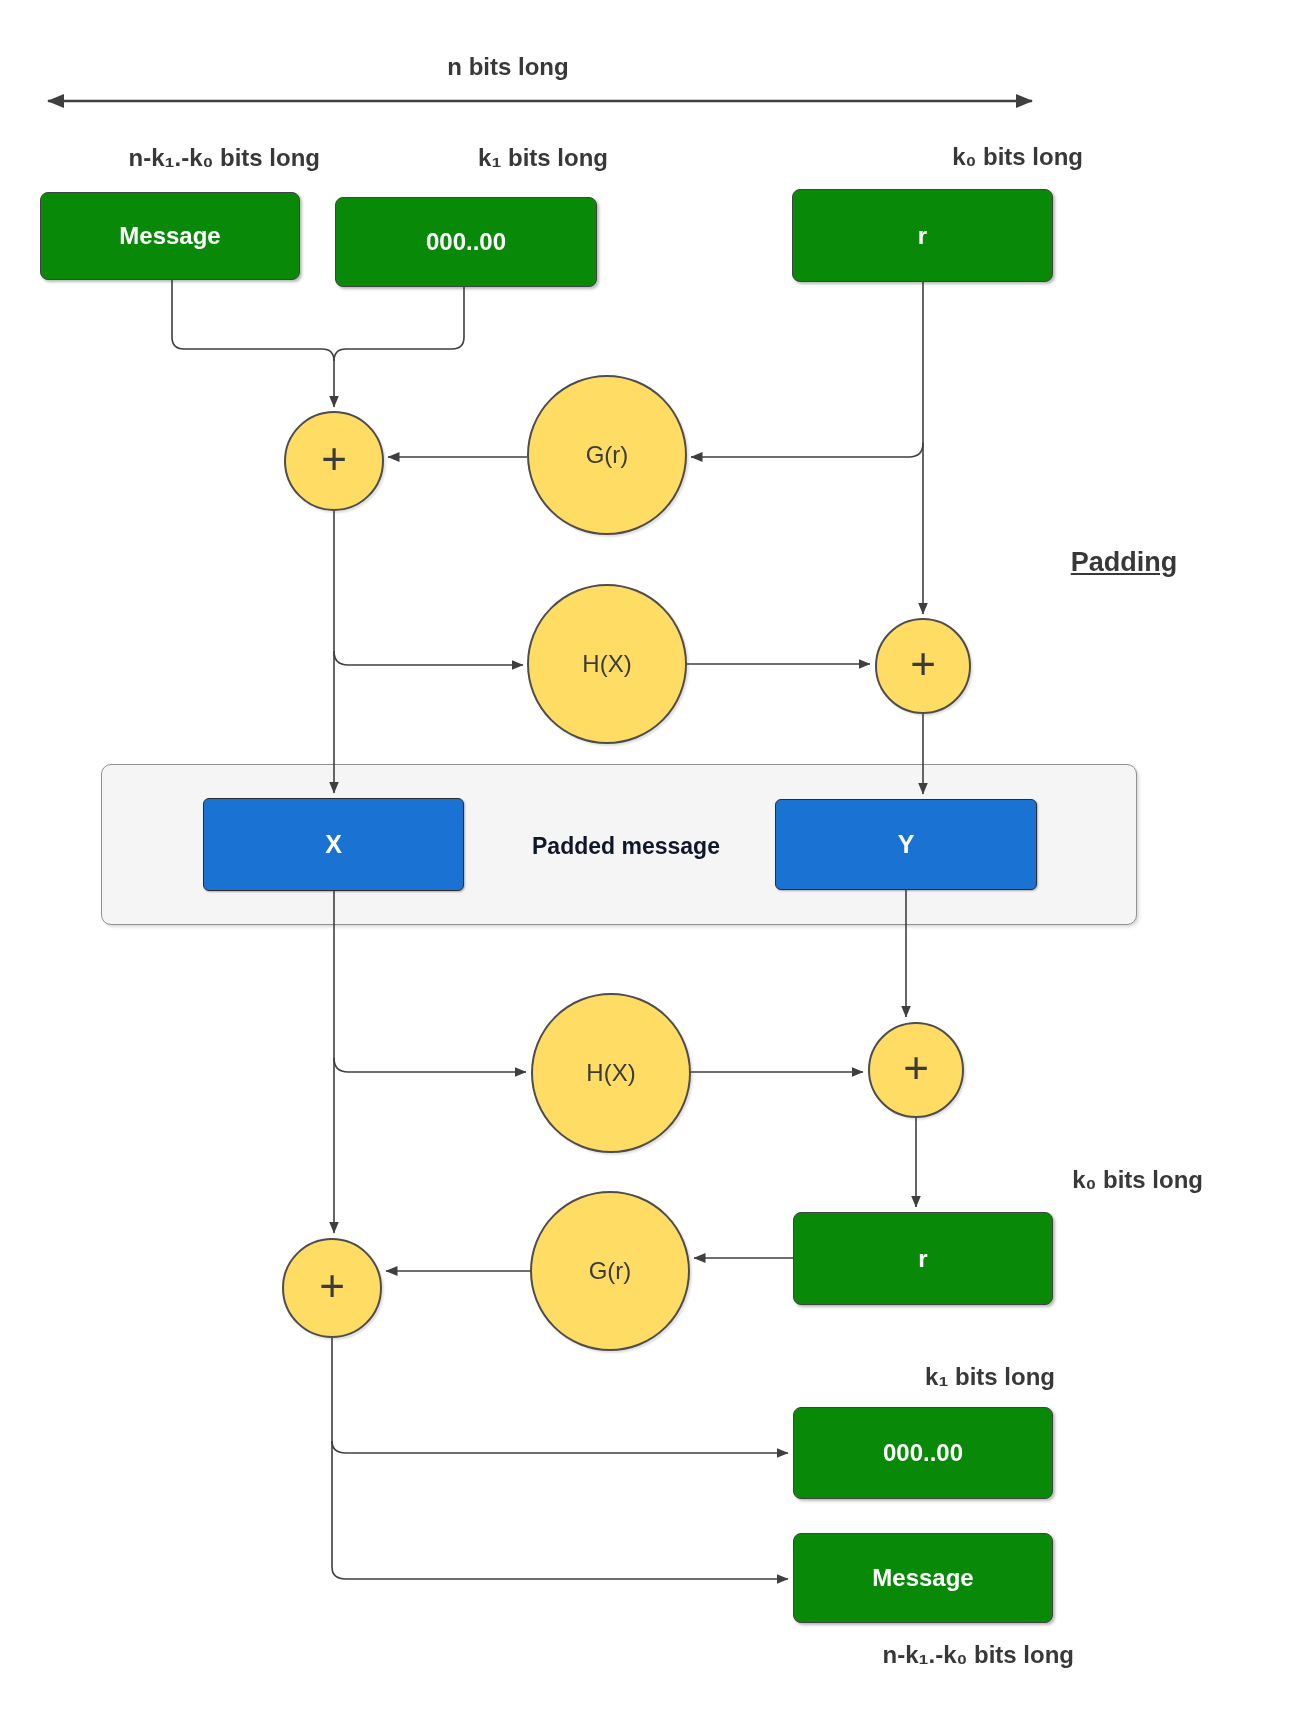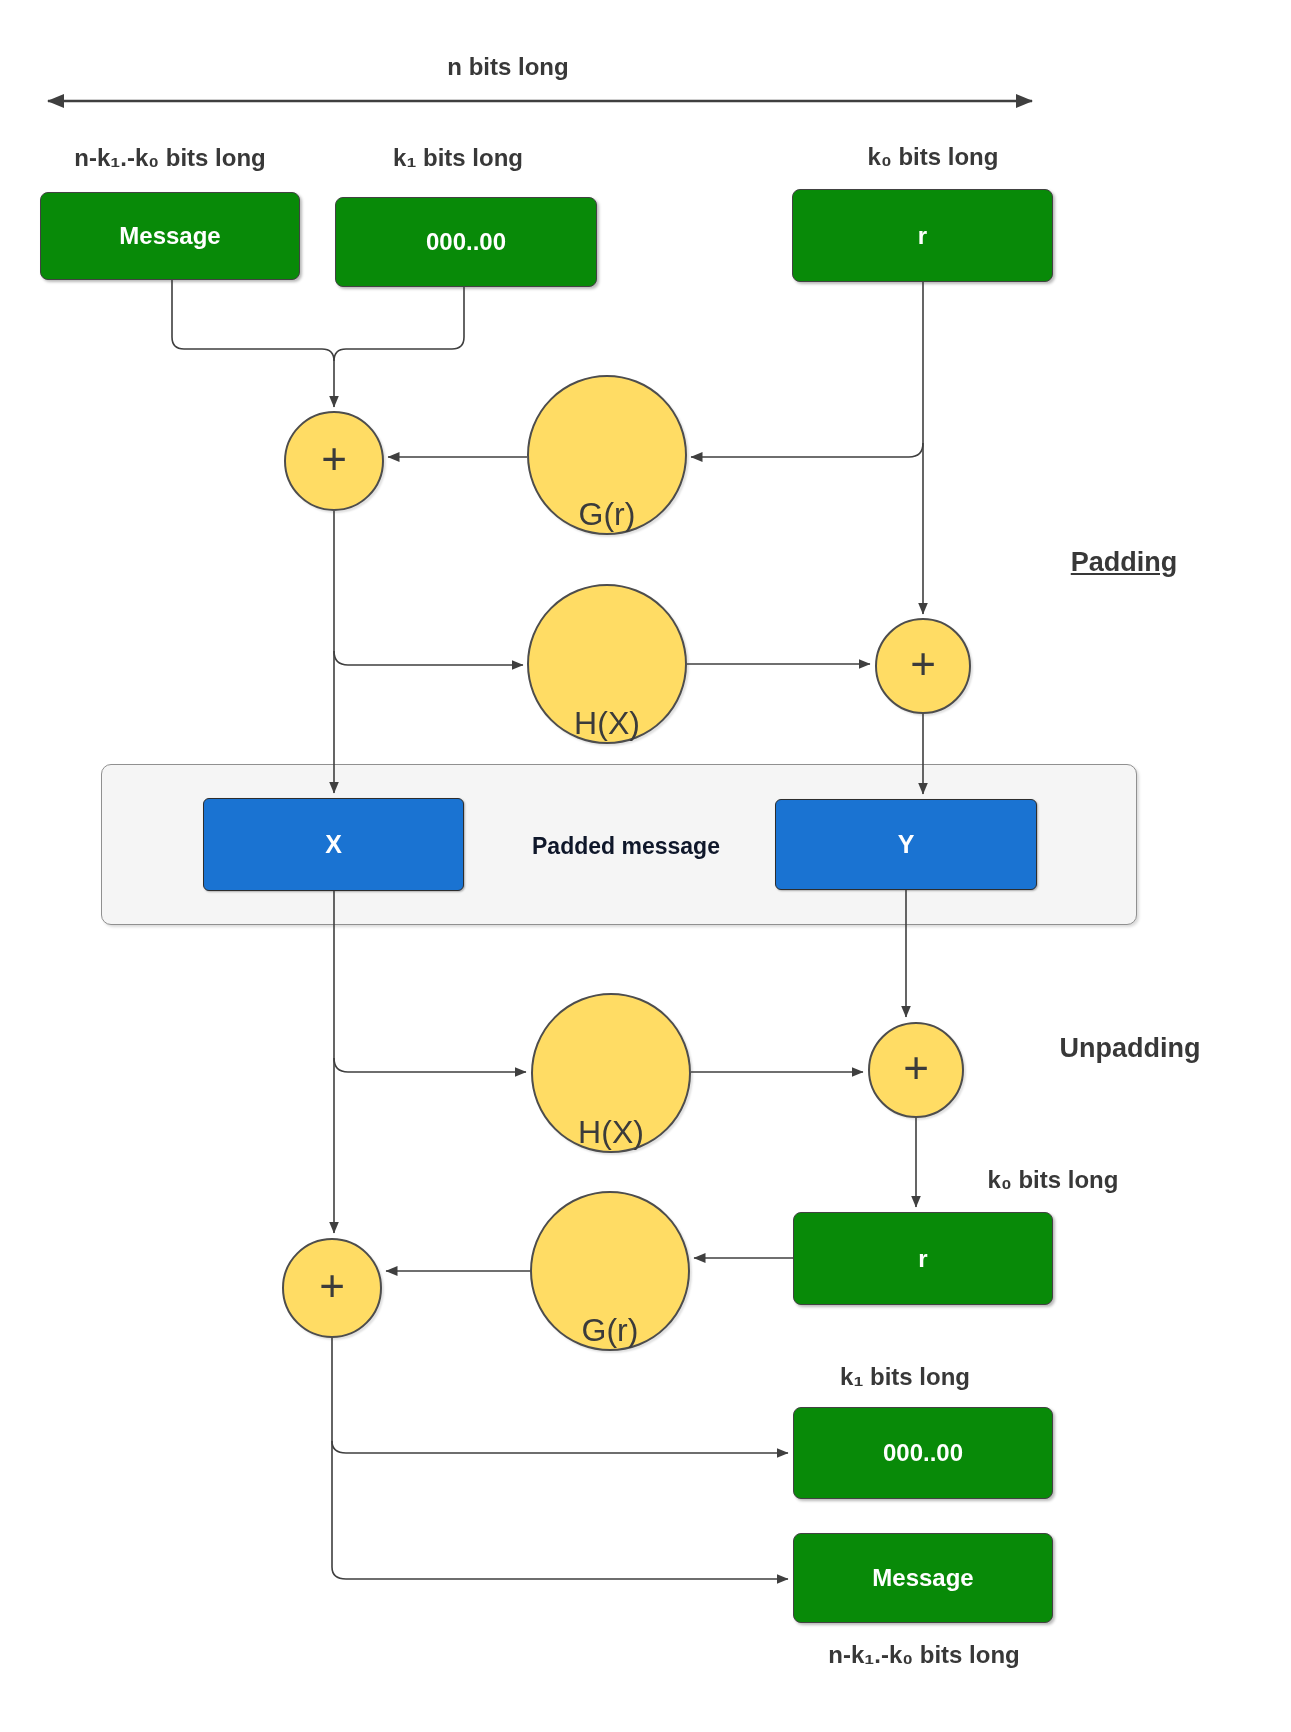--- a/index.html
+++ b/index.html
@@ -15,28 +15,28 @@
   .bbox{
     background:var(--blue,#1A73D2);border:1px solid #2d2d2d;border-radius:6px;
     box-shadow:1px 1px 2px rgba(0,0,0,.3);color:#ffffff;font-weight:bold;font-size:25px;
   }
   .circle{
     border-radius:50%;background:var(--yellow,#FFDC64);border:2px solid #4d4d4d;
     color:#3b3b3b;box-shadow:2px 2px 2px rgba(0,0,0,.12);
   }
   .plus{font-size:44px;font-weight:400;}
   .plus span{margin-top:-4px;}
-  .fn{font-size:32px;align-items:flex-end;}
+  .fn{font-size:24px;}
   .container{
     background:var(--container,#F5F5F5);border:1.5px solid #909090;border-radius:10px;
     box-shadow:2px 2px 3px rgba(0,0,0,.15);
   }
   .lbl{position:absolute;color:var(--text,#383838);font-weight:bold;text-align:center;width:300px;}
   .title{font-size:24px;}
-  .len-label{font-size:24px;}
+  .len-label{font-size:24px;text-align:right;}
   .section-label{font-size:27px;}
   .caption{font-size:23px;color:#0f172a;}
   svg.wires{position:absolute;left:0;top:0;pointer-events:none;}
   svg.wires path{fill:none;stroke:var(--line,#3F3F3F);}
   svg.wires path.conn{stroke-width:1.6;}
   svg.wires path.span-line{stroke-width:2.4;}
   svg.wires marker path{fill:var(--line,#3F3F3F);stroke:none;}
 </style>
 </head>
 <body>
@@ -88,21 +88,20 @@
   <div class="node circle plus" style="left:868px;top:1022px;width:96px;height:96px;">
     <span>+</span>
   </div>
   <div class="node circle fn" style="left:530px;top:1191px;width:160px;height:160px;">
     <span>G(r)</span>
   </div>
   <div class="node circle plus" style="left:282px;top:1238px;width:100px;height:100px;">
     <span>+</span>
   </div>
 
-  <div class="lbl section-label" style="left:980px;top:1033px;">Unpadding</div>
 
   <div class="lbl len-label" style="left:903px;top:1166px;">k₀ bits long</div>
   <div class="node gbox" style="left:793px;top:1212px;width:260px;height:93px;">
     <span>r</span>
   </div>
 
   <div class="lbl len-label" style="left:755px;top:1363px;">k₁ bits long</div>
   <div class="node gbox" style="left:793px;top:1407px;width:260px;height:92px;">
     <span>000..00</span>
   </div>

